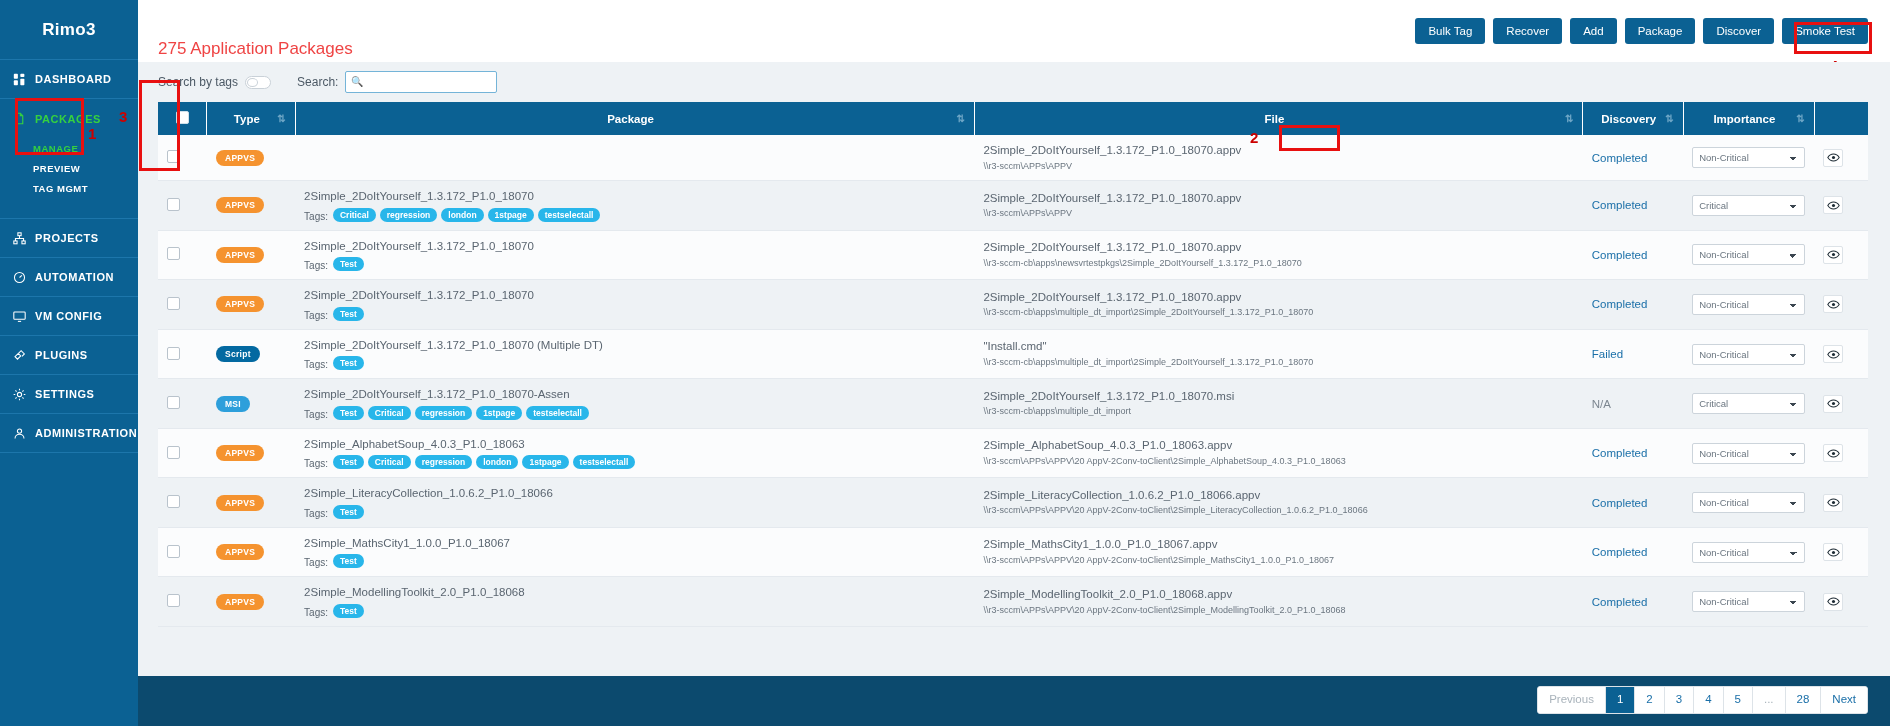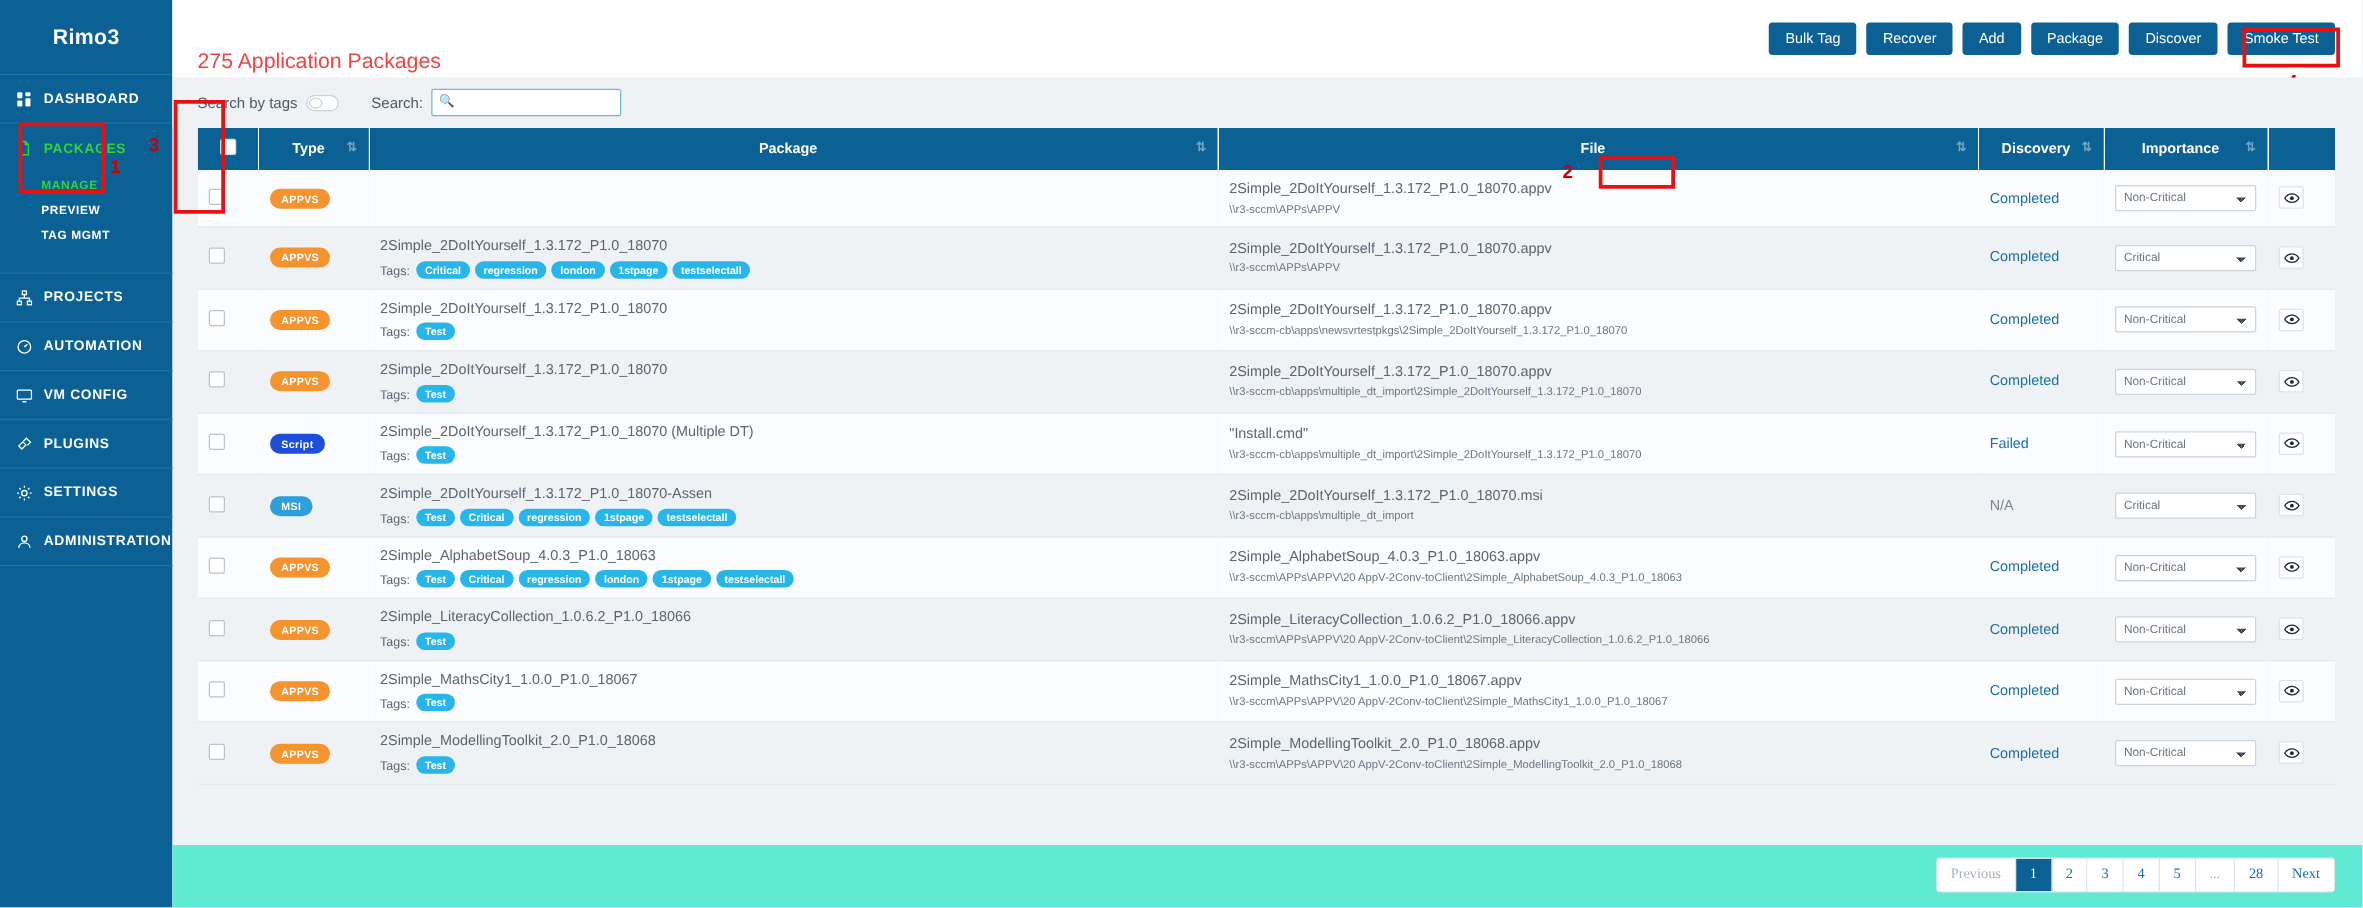--- a/index.html
+++ b/index.html
@@ -134,21 +134,21 @@
     width: 13px; height: 13px; border: 1px solid #b9c3cc; background: #fff;
     border-radius: 2px; display: inline-block; cursor: pointer;
   }
   thead .cb { border-color: #cfe0ea; }
 
   .badge {
     display: inline-block; color: #fff; font-size: 8.5px; font-weight: bold;
     border-radius: 9px; padding: 3px 9px; letter-spacing: .3px;
   }
   .badge.appvs { background: #f5932f; }
-  .badge.script { background: #1d4ed8; }
+  .badge.script { background: #0369a1; }
   .badge.msi   { background: #2d9fdb; }
 
   .pkg-name { color: #5a6570; font-size: 11.5px; line-height: 1.35; }
   .tags-row { margin-top: 3px; font-size: 10px; color: #5a6570; display: flex; align-items: flex-end; flex-wrap: wrap; gap: 4px; }
   .tags-lbl { margin-right: 1px; }
   .tag {
     background: #28b6ea; color: #fff; border-radius: 8px;
     padding: 2px 7px; font-size: 8.5px; font-weight: bold; white-space: nowrap;
   }
   .file-name { font-size: 11.5px; color: #5a6570; line-height: 1.35; }
@@ -170,21 +170,21 @@
     background-size: 4px 4px, 4px 4px; background-repeat: no-repeat;
   }
   .eye-btn {
     width: 20px; height: 18px; border: 1px solid #dde3e8; background: #fff;
     border-radius: 2px; display: inline-flex; align-items: center; justify-content: center;
     cursor: pointer;
   }
   .eye-btn svg { width: 13px; height: 13px; display: block; }
 
   
-  .pager-row { display: flex; justify-content: flex-end; padding: 10px 22px 12px 0; background: #5eead4; font-family: Liberation Serif, serif; }
+  .pager-row { display: flex; justify-content: flex-end; padding: 10px 22px 12px 0; background: #0c4a6e; }
   .pager { display: flex; border: 1px solid #dde3e8; border-radius: 3px; overflow: hidden; background: #fff; }
   .pg {
     font-size: 11.5px; color: #1a6fa8; padding: 5px 11px;
     border-right: 1px solid #dde3e8; cursor: pointer; background: #fff;
     min-width: 19px; text-align: center; line-height: 1.35;
   }
   .pg:last-child { border-right: none; }
   .pg.disabled { color: #a9b3bb; cursor: default; }
   .pg.current { background: #0b6193; color: #fff; }
   .pg.ellipsis { color: #a9b3bb; cursor: default; }

